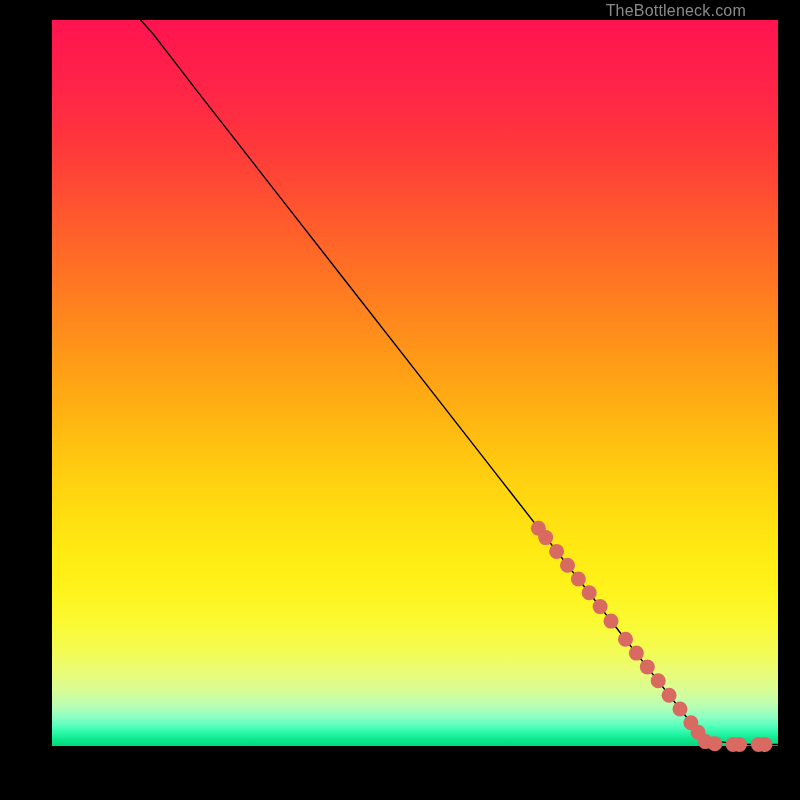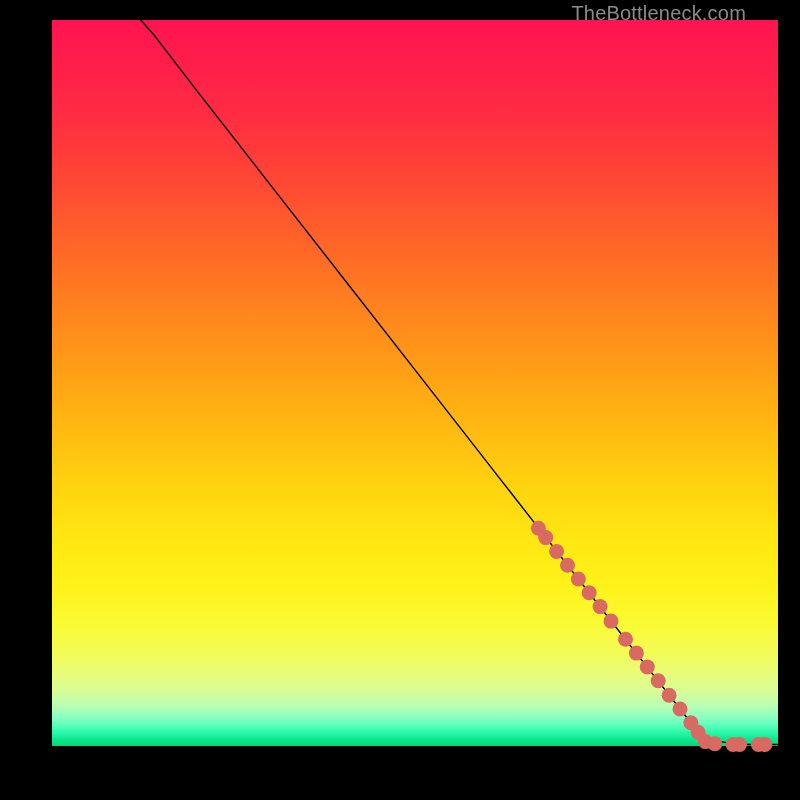--- a/index.html
+++ b/index.html
@@ -49,21 +49,21 @@
       #28f8a8 98.2%,
       #10e890 99%,
       #00d878 100%
     );
   }
   .watermark {
     position: absolute;
     right: 54px;
     top: 2px;
     color: #8a8a8a;
-    font-size: 20px;
+    font-size: 16px;
     font-weight: 500;
     letter-spacing: 0.2px;
   }
   svg.curve {
     position: absolute;
     left: 0;
     top: 0;
     width: 726px;
     height: 726px;
     overflow: visible;

